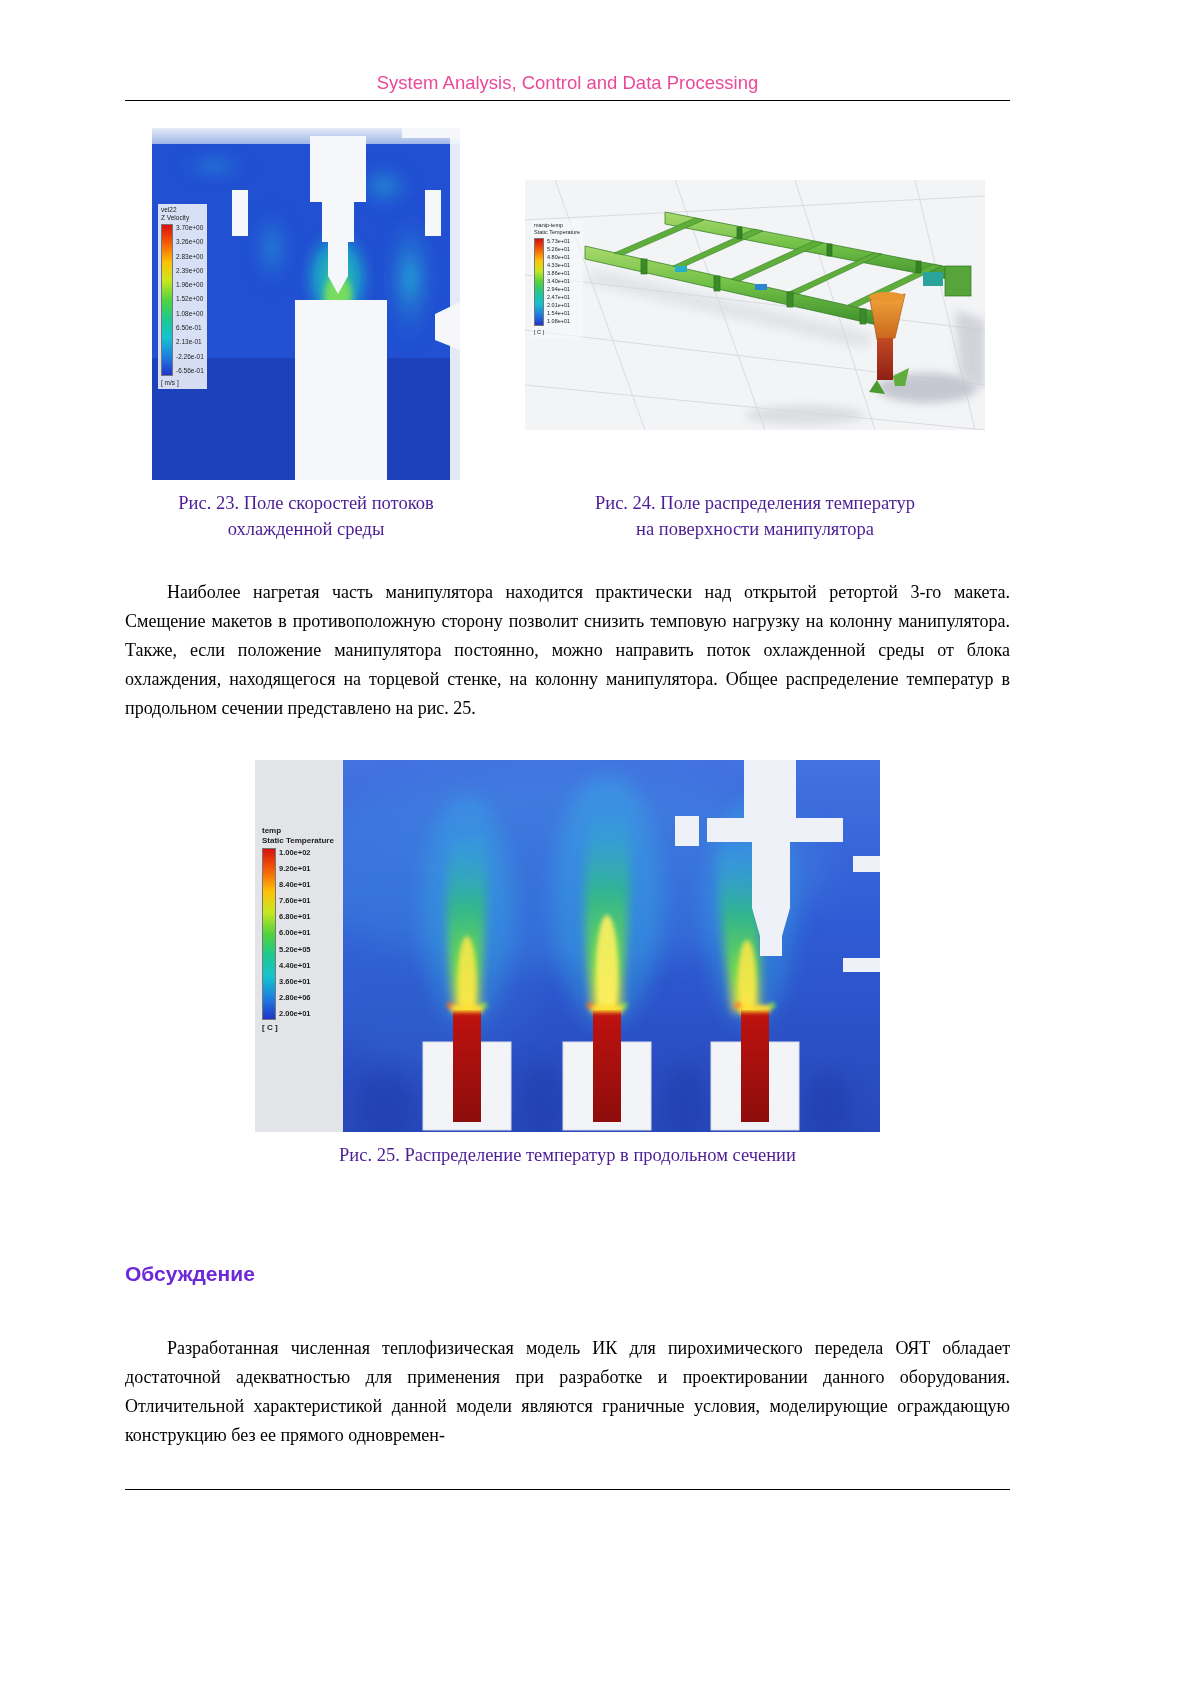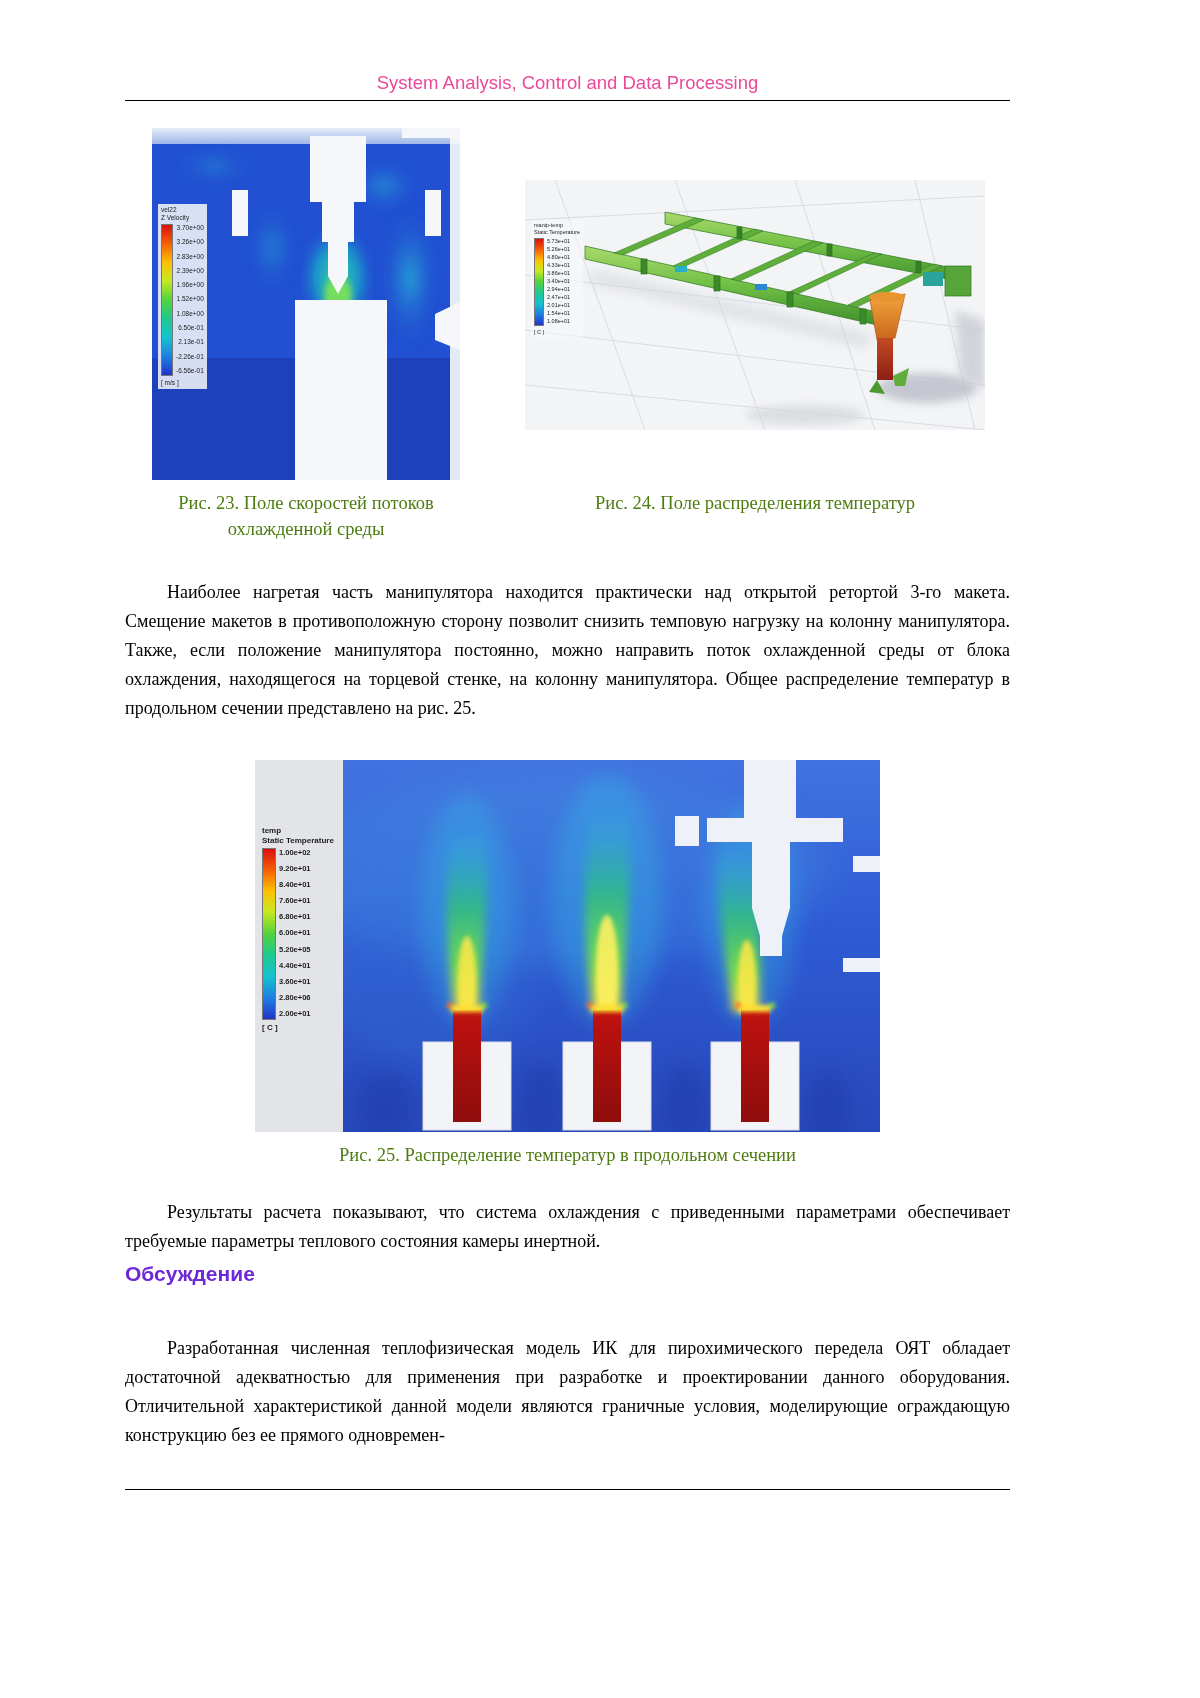--- a/index.html
+++ b/index.html
@@ -32,21 +32,21 @@
   }
   .legend-title { white-space:nowrap; }
   .legend-body { display:flex; gap:3px; margin-top:2px; }
   .legend-bar {
     border:0.5px solid #777;
     background:linear-gradient(to bottom,
       #d8100f 0%, #f55c06 12%, #fdc105 25%, #c8e820 37%,
       #52d33c 50%, #1fc98c 62%, #14c3cf 75%, #1e7de0 88%, #2034c8 100%);
   }
   .legend-vals { display:flex; flex-direction:column; justify-content:space-between; }
-  .legend-vals span { display:block; white-space:nowrap;text-align:right; }
+  .legend-vals span { display:block; white-space:nowrap; }
   .legend-unit { margin-top:3px; }
   
   .legend-23 { left:6px; top:76px; }
   .legend-23 .legend-title { font-size:6.5px; line-height:8px; }
   .legend-23 .legend-bar { width:10px; height:150px; }
   .legend-23 .legend-vals { height:150px; font-size:6.5px; }
   .legend-23 .legend-unit { font-size:6.5px; }
 
   .legend-24 { left:6px; top:40px; background:rgba(247,249,252,0.6); }
   .legend-24 .legend-title { font-size:5.5px; line-height:7px; }
@@ -54,21 +54,21 @@
   .legend-24 .legend-vals { height:86px; font-size:5.5px; }
   .legend-24 .legend-unit { font-size:5.5px; }
 
   .legend-25 { left:4px; top:64px; background:transparent; }
   .legend-25 .legend-title { font-size:8px; line-height:10px; font-weight:700; }
   .legend-25 .legend-bar { width:12px; height:170px; }
   .legend-25 .legend-vals { height:170px; font-size:7.5px; font-weight:700; }
   .legend-25 .legend-unit { font-size:8px; font-weight:700; }
   
   .caption {
-    position:absolute; text-align:center; font-size:18.5px; line-height:26px; color:#4d7c0f;
+    position:absolute; text-align:center; font-size:18.5px; line-height:26px; color:#4c1d95;
   }
   .para {
     position:absolute; width:885px; left:125px;
     font-size:18px; line-height:29px; text-align:justify; text-indent:42px;
   }
   .section-heading {
     position:absolute; left:125px;
     font-family:"Liberation Sans", sans-serif; font-weight:700; font-size:21px; color:#6d28d9;
   }
 </style>
@@ -240,20 +240,21 @@
       <div class="legend-unit">[ C ]</div>
     </div>
   </div>
 
   <div class="caption" style="left:152px; top:490px; width:308px;">
     <div>Рис. 23. Поле скоростей потоков</div>
     <div>охлажденной среды</div>
   </div>
   <div class="caption" style="left:525px; top:490px; width:460px;">
     <div>Рис. 24. Поле распределения температур</div>
+    <div>на поверхности манипулятора</div>
   </div>
 
   <p class="para" style="top:560px;">Наиболее нагретая часть манипулятора находится практически над открытой ретортой 3-го макета. Смещение макетов в противоположную сторону позволит снизить темповую нагрузку на колонну манипулятора. Также, если положение манипулятора постоянно, можно направить поток охлажденной среды от блока охлаждения, находящегося на торцевой стенке, на колонну манипулятора. Общее распределение температур в продольном сечении представлено на рис. 25.</p>
 
   <div class="fig" style="left:255px; top:760px; width:661px; height:372px;">
     <svg viewBox="0 0 625 372" width="625" height="372">
       <defs>
         <linearGradient id="f25bg" x1="0" y1="0" x2="0" y2="1">
           <stop offset="0" stop-color="#4273e0"></stop>
             <stop offset="0.45" stop-color="#2f5bd4"></stop>
@@ -353,21 +354,20 @@
           <span>2.80e+06</span>
           <span>2.00e+01</span>
         </div>
       </div>
       <div class="legend-unit">[ C ]</div>
     </div>
   </div>
 
   <div class="caption" style="left:125px; top:1142px; width:885px;">Рис. 25. Распределение температур в продольном сечении</div>
 
-  <p class="para" style="top:1180px;">Результаты расчета показывают, что система охлаждения с приведенными параметрами обеспечивает требуемые параметры теплового состояния камеры инертной.</p>
 
   <div class="section-heading" style="top:1262px;">Обсуждение</div>
 
   <p class="para" style="top:1306px;margin-top:28px;">Разработанная численная теплофизическая модель ИК для пирохимического передела ОЯТ обладает достаточной адекватностью для применения при разработке и проектировании данного оборудования. Отличительной характеристикой данной модели являются граничные условия, моделирующие ограждающую конструкцию без ее прямого одновремен-</p>
 
   <div class="foot-rule"></div>
 
 </div>
 
 </body></html>

